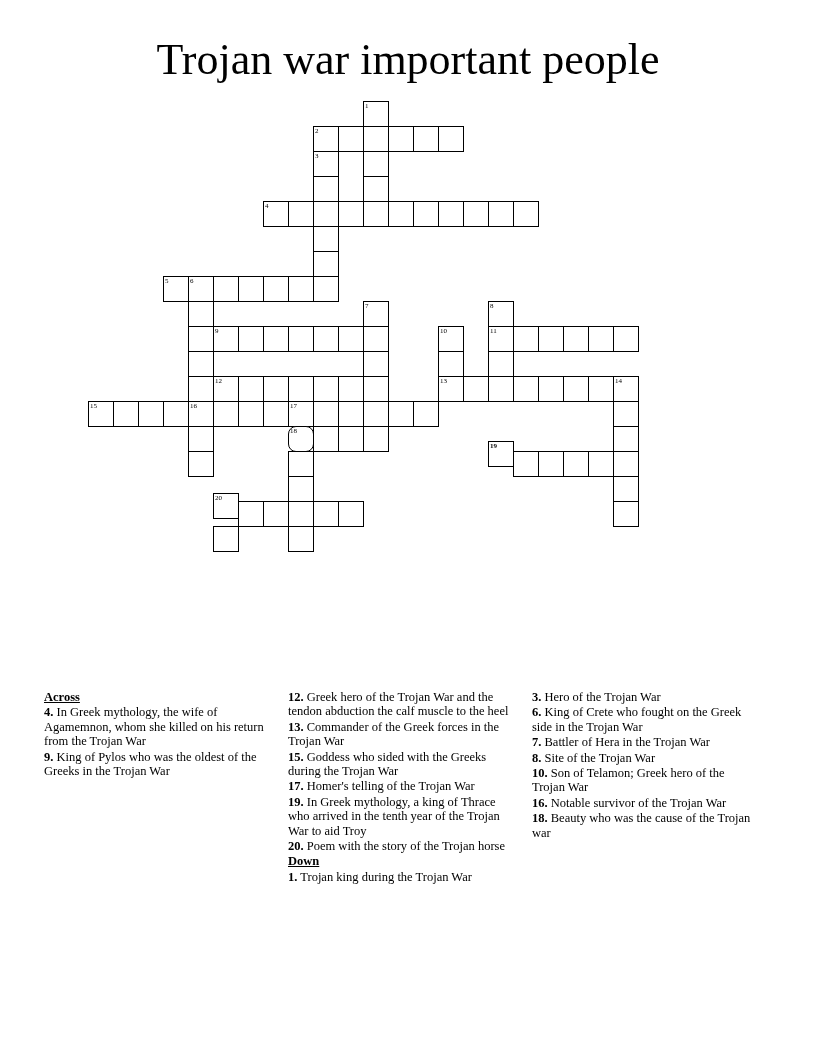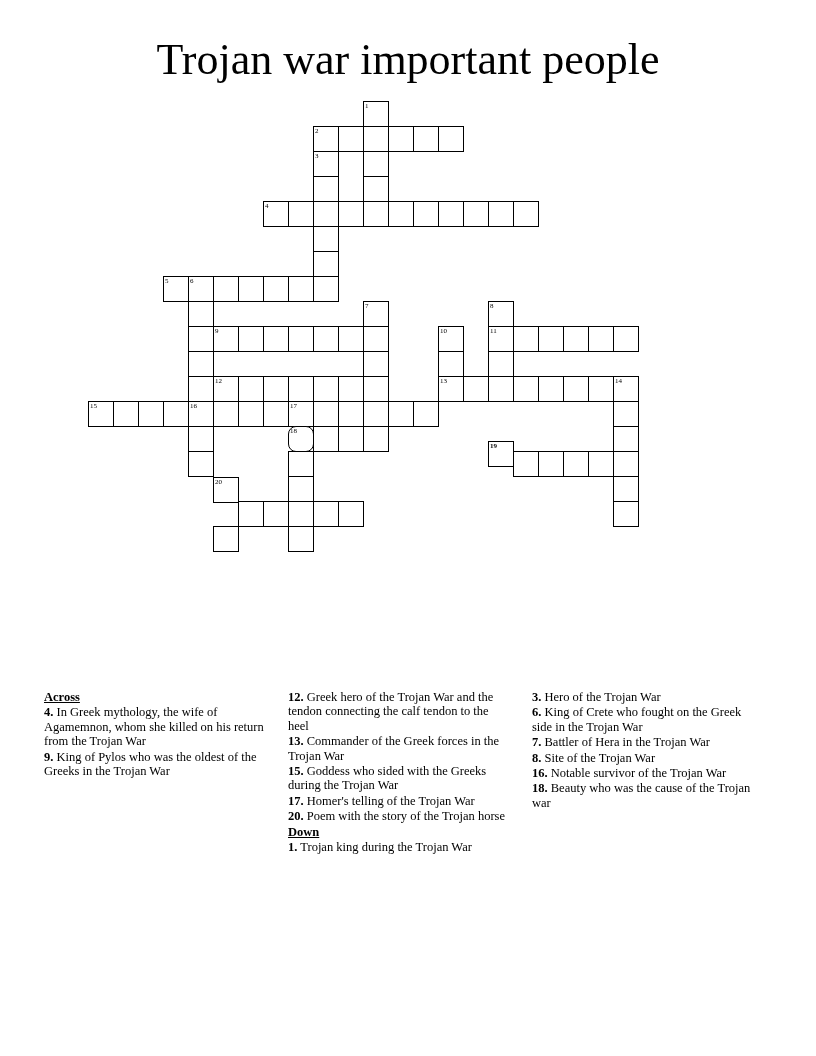--- a/index.html
+++ b/index.html
@@ -220,21 +220,21 @@
       <div class="cell" style="left: 400px; top: 340px; font-weight: bold;">
         <span class="num">19</span>
       </div>
       <div class="cell" style="left: 425px; top: 350px;"></div>
       <div class="cell" style="left: 450px; top: 350px;"></div>
       <div class="cell" style="left: 475px; top: 350px;"></div>
       <div class="cell" style="left: 500px; top: 350px;"></div>
       <div class="cell" style="left: 525px; top: 350px;"></div>
       <div class="cell" style="left: 200px; top: 375px;"></div>
       <div class="cell" style="left: 525px; top: 375px;"></div>
-      <div class="cell" style="left: 125px; top: 376px; text-decoration: underline;">
+      <div class="cell" style="left: 125px; top: 392px; text-decoration: underline;">
         <span class="num">20</span>
       </div>
       <div class="cell" style="left: 150px; top: 400px;"></div>
       <div class="cell" style="left: 175px; top: 400px;"></div>
       <div class="cell" style="left: 200px; top: 400px;"></div>
       <div class="cell" style="left: 225px; top: 400px;"></div>
       <div class="cell" style="left: 250px; top: 400px;"></div>
       <div class="cell" style="left: 525px; top: 400px;"></div>
       <div class="cell" style="left: 125px; top: 425px;"></div>
       <div class="cell" style="left: 200px; top: 425px;"></div>
@@ -245,37 +245,39 @@
     <div class="col col1">
       <div class="heading">Across</div>
       <div>
           <div class="clue"><b>4.</b><span> In Greek mythology, the wife of Agamemnon, whom she killed on his return from the Trojan War</span></div>
           <div class="clue"><b>9.</b><span> King of Pylos who was the oldest of the Greeks in the Trojan War</span></div>
         </div>
     </div>
 
     <div class="col col2">
       <div>
-          <div class="clue"><b>12.</b><span> Greek hero of the Trojan War and the tendon connecting the calf tendon to the heel</span></div>
+          <div class="clue"><b>12.</b><span> Greek hero of the Trojan War and the tendon abduction the calf muscle to the heel</span></div>
           <div class="clue"><b>13.</b><span> Commander of the Greek forces in the Trojan War</span></div>
           <div class="clue"><b>15.</b><span> Goddess who sided with the Greeks during the Trojan War</span></div>
           <div class="clue"><b>17.</b><span> Homer's telling of the Trojan War</span></div>
+          <div class="clue"><b>19.</b><span> In Greek mythology, a king of Thrace who arrived in the tenth year of the Trojan War to aid Troy</span></div>
           <div class="clue"><b>20.</b><span> Poem with the story of the Trojan horse</span></div>
         </div>
       <div class="heading">Down</div>
       <div>
           <div class="clue"><b>1.</b><span> Trojan king during the Trojan War</span></div>
         </div>
     </div>
 
     <div class="col col3">
       <div>
           <div class="clue"><b>3.</b><span> Hero of the Trojan War</span></div>
           <div class="clue"><b>6.</b><span> King of Crete who fought on the Greek side in the Trojan War</span></div>
           <div class="clue"><b>7.</b><span> Battler of Hera in the Trojan War</span></div>
           <div class="clue"><b>8.</b><span> Site of the Trojan War</span></div>
+          <div class="clue"><b>10.</b><span> Son of Telamon; Greek hero of the Trojan War</span></div>
           <div class="clue"><b>16.</b><span> Notable survivor of the Trojan War</span></div>
           <div class="clue"><b>18.</b><span> Beauty who was the cause of the Trojan war</span></div>
         </div>
     </div>
 
   </div>
 </div>
 
 </body></html>

